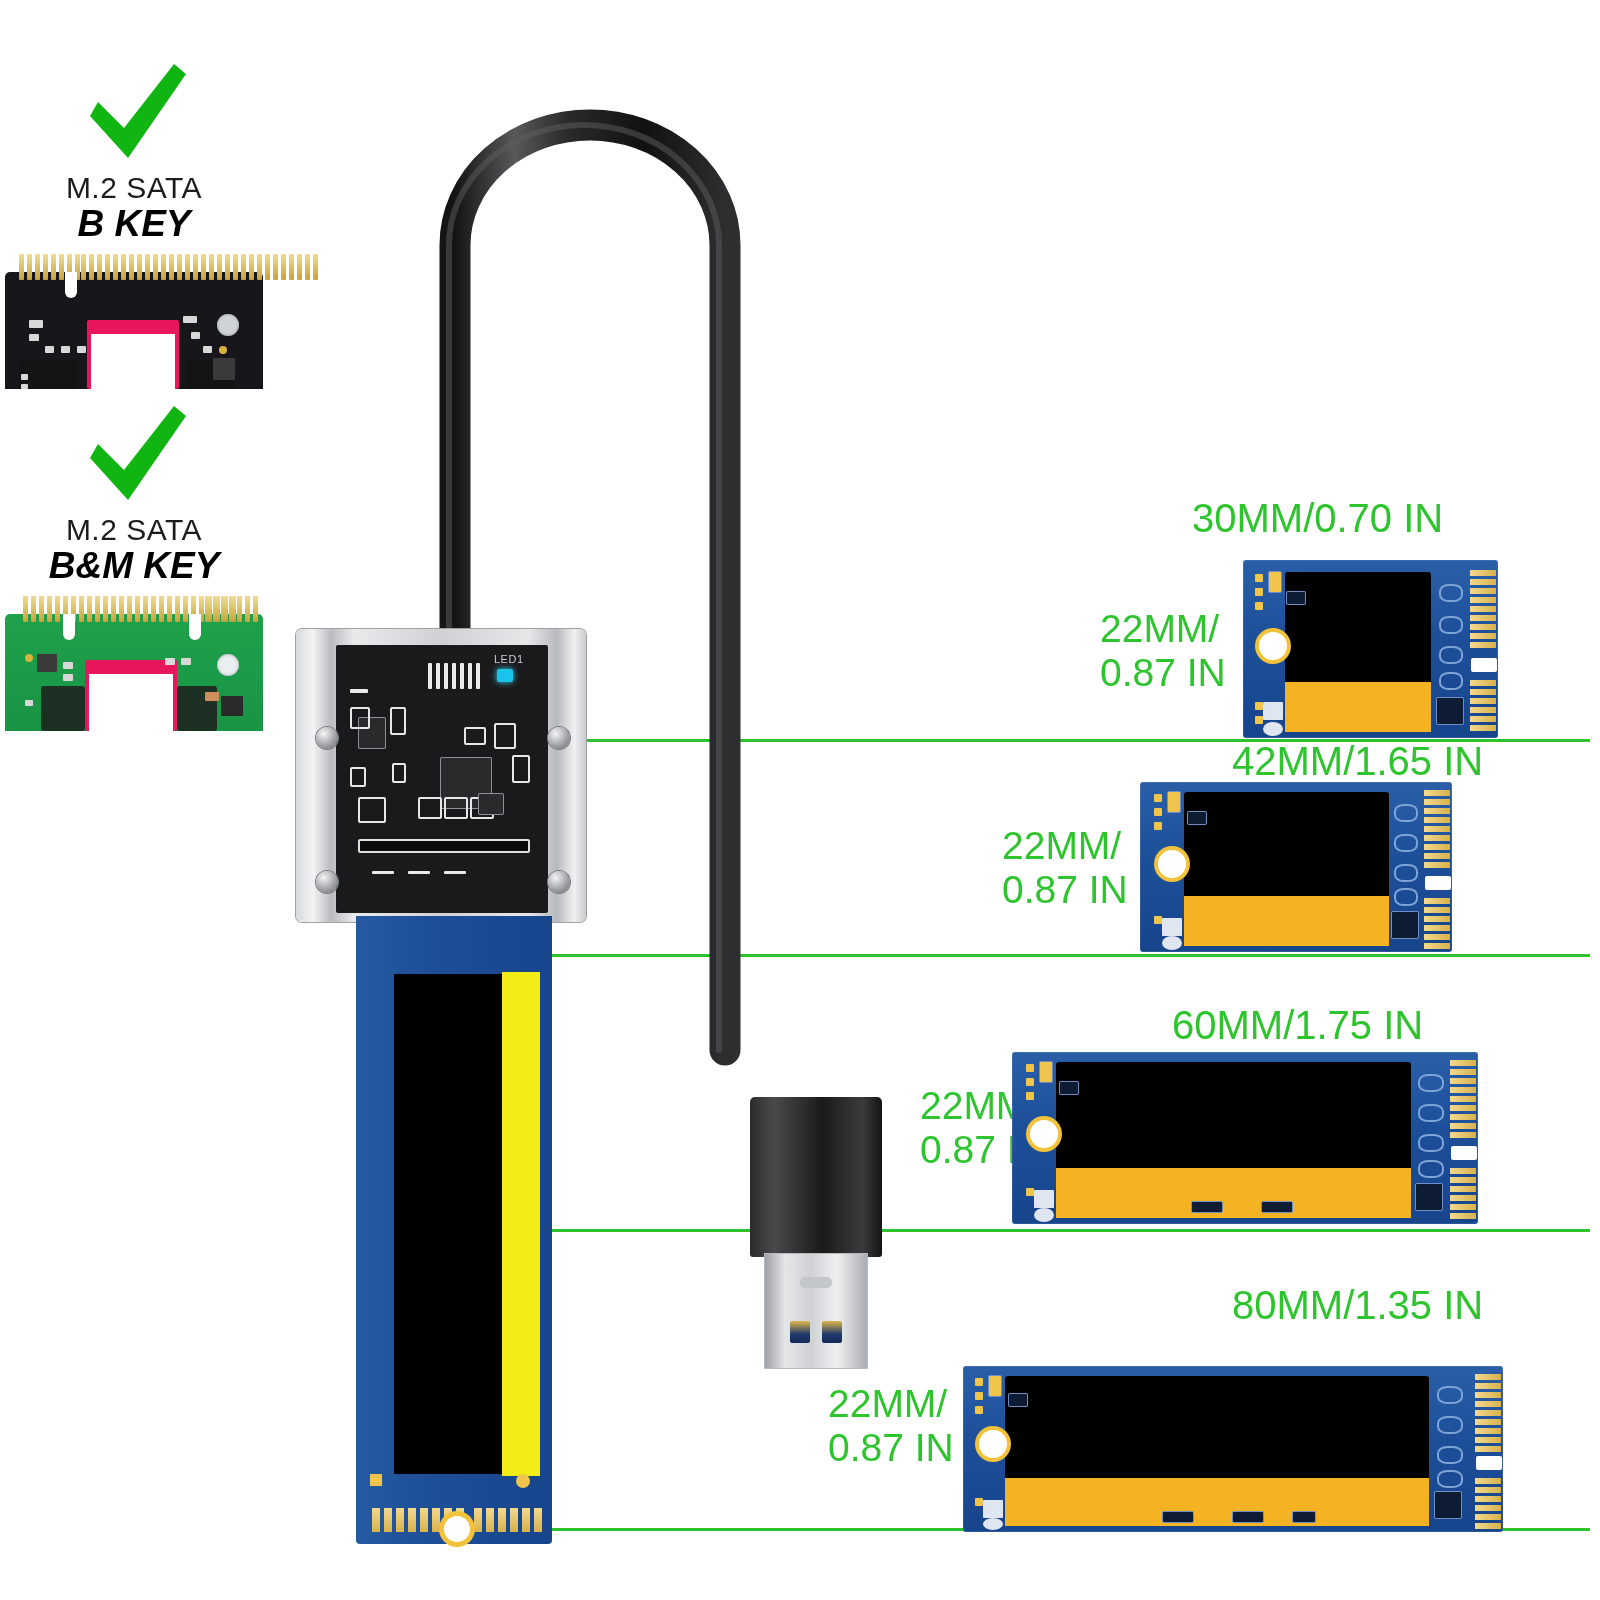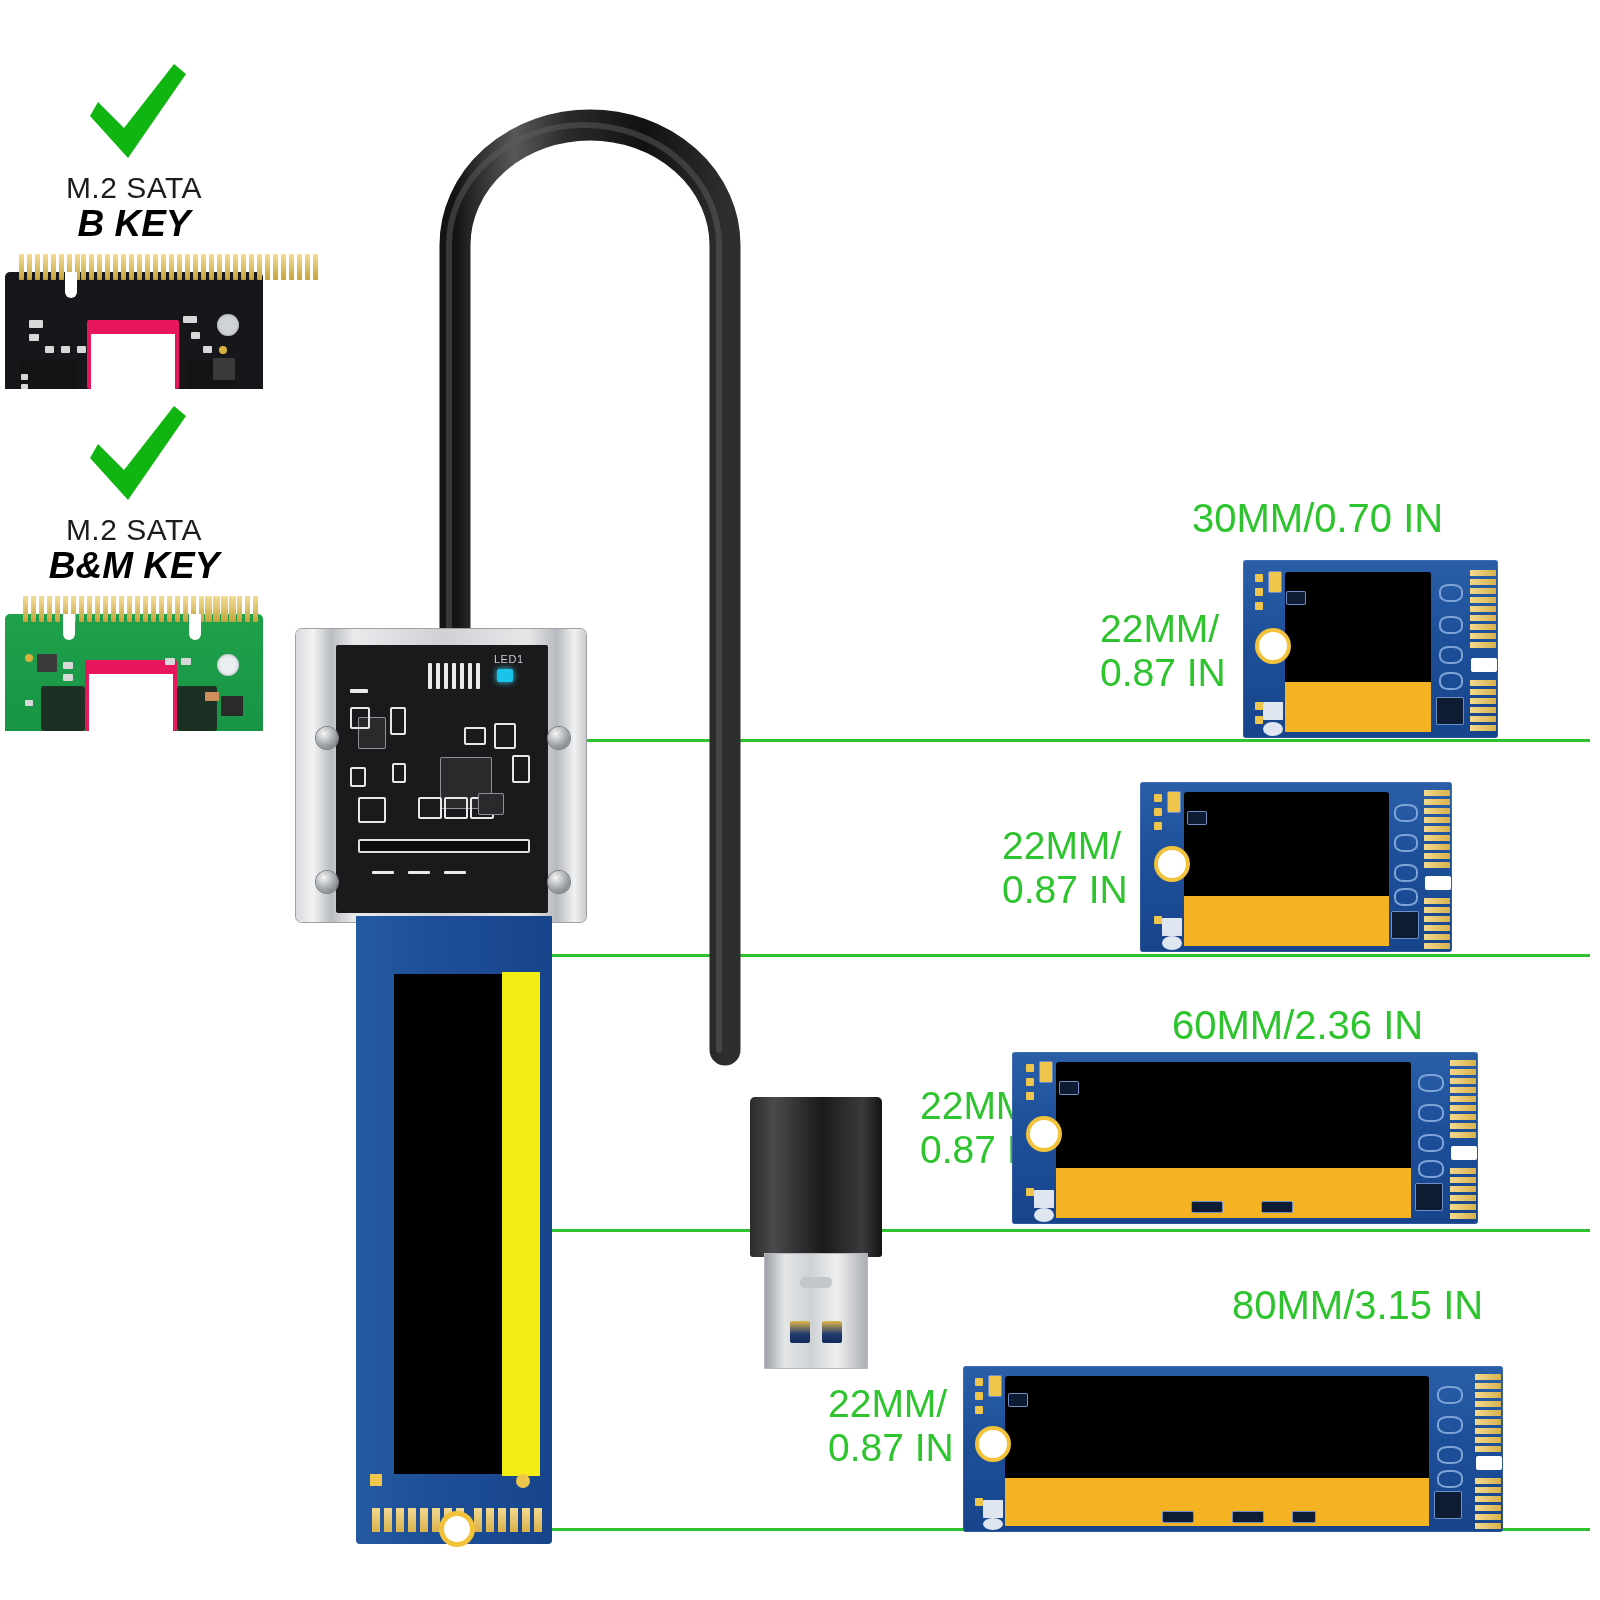--- a/index.html
+++ b/index.html
@@ -486,20 +486,21 @@
     <div class="smdchip" style="left:44px; top:32px; width:18px; height:12px;"></div>
     <div class="padwhite" style="left:20px; top:142px; width:20px; height:18px;"></div>
     <div class="padwhite" style="left:20px; top:162px; width:20px; height:14px; border-radius:50%;"></div>
     <div class="oval" style="left:196px; top:24px; width:20px; height:14px;"></div>
     <div class="oval" style="left:196px; top:56px; width:20px; height:14px;"></div>
     <div class="oval" style="left:196px; top:86px; width:20px; height:14px;"></div>
     <div class="oval" style="left:196px; top:112px; width:20px; height:14px;"></div>
     <div class="smdchip" style="left:194px; top:138px; width:26px; height:26px;"></div>
   </div>
 
+  <div class="glabel" style="left:1232px; top:739px;">42MM/1.65 IN</div>
   <div class="glabel side" style="left:1002px; top:824px;">
     <div>22MM/</div>
     <div>0.87 IN</div>
   </div>
 
   <div class="ssd" style="left:1140px; top:782px; width:312px; height:170px;">
     <div class="board"></div>
     <div class="label-black" style="left:44px; top:10px; width:205px; height:122px;"></div>
     <div class="label-yellow" style="left:44px; top:114px; width:205px; height:50px;"></div>
     <div class="notch" style="left:18px; top:68px; width:28px; height:28px;"></div>
@@ -531,21 +532,21 @@
     <div class="smdchip" style="left:48px; top:30px; width:18px; height:12px;"></div>
     <div class="padwhite" style="left:22px; top:136px; width:20px; height:18px;"></div>
     <div class="padwhite" style="left:22px; top:154px; width:20px; height:14px; border-radius:50%;"></div>
     <div class="oval" style="left:254px; top:22px; width:20px; height:14px;"></div>
     <div class="oval" style="left:254px; top:52px; width:20px; height:14px;"></div>
     <div class="oval" style="left:254px; top:82px; width:20px; height:14px;"></div>
     <div class="oval" style="left:254px; top:106px; width:20px; height:14px;"></div>
     <div class="smdchip" style="left:252px; top:130px; width:26px; height:26px;"></div>
   </div>
 
-  <div class="glabel" style="left:1172px; top:1003px;">60MM/2.36 IN</div>
+  <div class="glabel" style="left:1172px; top:1003px;">60MM/1.75 IN</div>
   <div class="glabel side" style="left:920px; top:1084px;">
     <div>22MM/</div>
     <div>0.87 IN</div>
   </div>
 
   <div class="ssd" style="left:1012px; top:1052px; width:466px; height:172px;">
     <div class="board"></div>
     <div class="label-black" style="left:44px; top:10px; width:355px; height:124px;"></div>
     <div class="label-yellow" style="left:44px; top:116px; width:355px; height:50px;"></div>
     <div class="notch" style="left:18px; top:68px; width:28px; height:28px;"></div>
@@ -579,21 +580,21 @@
     <div class="padwhite" style="left:22px; top:156px; width:20px; height:14px; border-radius:50%;"></div>
     <div class="oval" style="left:406px; top:22px; width:22px; height:14px;"></div>
     <div class="oval" style="left:406px; top:52px; width:22px; height:14px;"></div>
     <div class="oval" style="left:406px; top:82px; width:22px; height:14px;"></div>
     <div class="oval" style="left:406px; top:108px; width:22px; height:14px;"></div>
     <div class="smdchip" style="left:404px; top:132px; width:26px; height:26px;"></div>
     <div class="smdchip" style="left:180px; top:150px; width:30px; height:10px;"></div>
     <div class="smdchip" style="left:250px; top:150px; width:30px; height:10px;"></div>
   </div>
 
-  <div class="glabel" style="left:1232px; top:1283px;">80MM/3.15 IN</div>
+  <div class="glabel" style="left:1232px; top:1283px;">80MM/1.35 IN</div>
   <div class="glabel side" style="left:828px; top:1382px;">
     <div>22MM/</div>
     <div>0.87 IN</div>
   </div>
 
   <div class="ssd" style="left:963px; top:1366px; width:540px; height:166px;">
     <div class="board"></div>
     <div class="label-black" style="left:42px; top:10px; width:424px; height:120px;"></div>
     <div class="label-yellow" style="left:42px; top:112px; width:424px; height:48px;"></div>
     <div class="notch" style="left:16px; top:64px; width:28px; height:28px;"></div>

